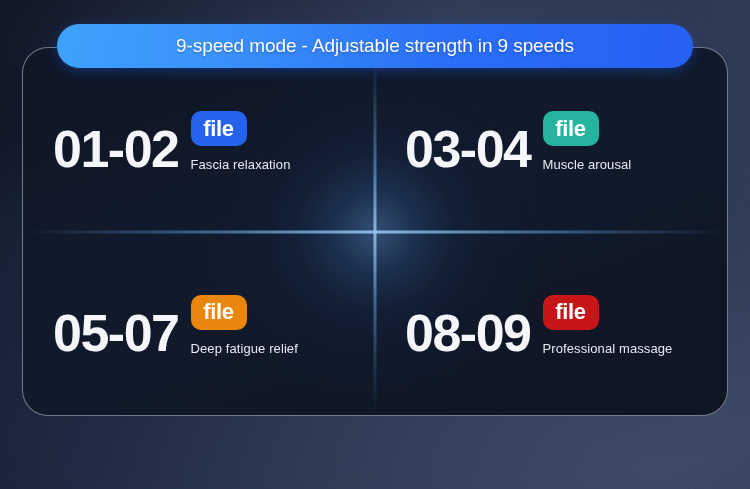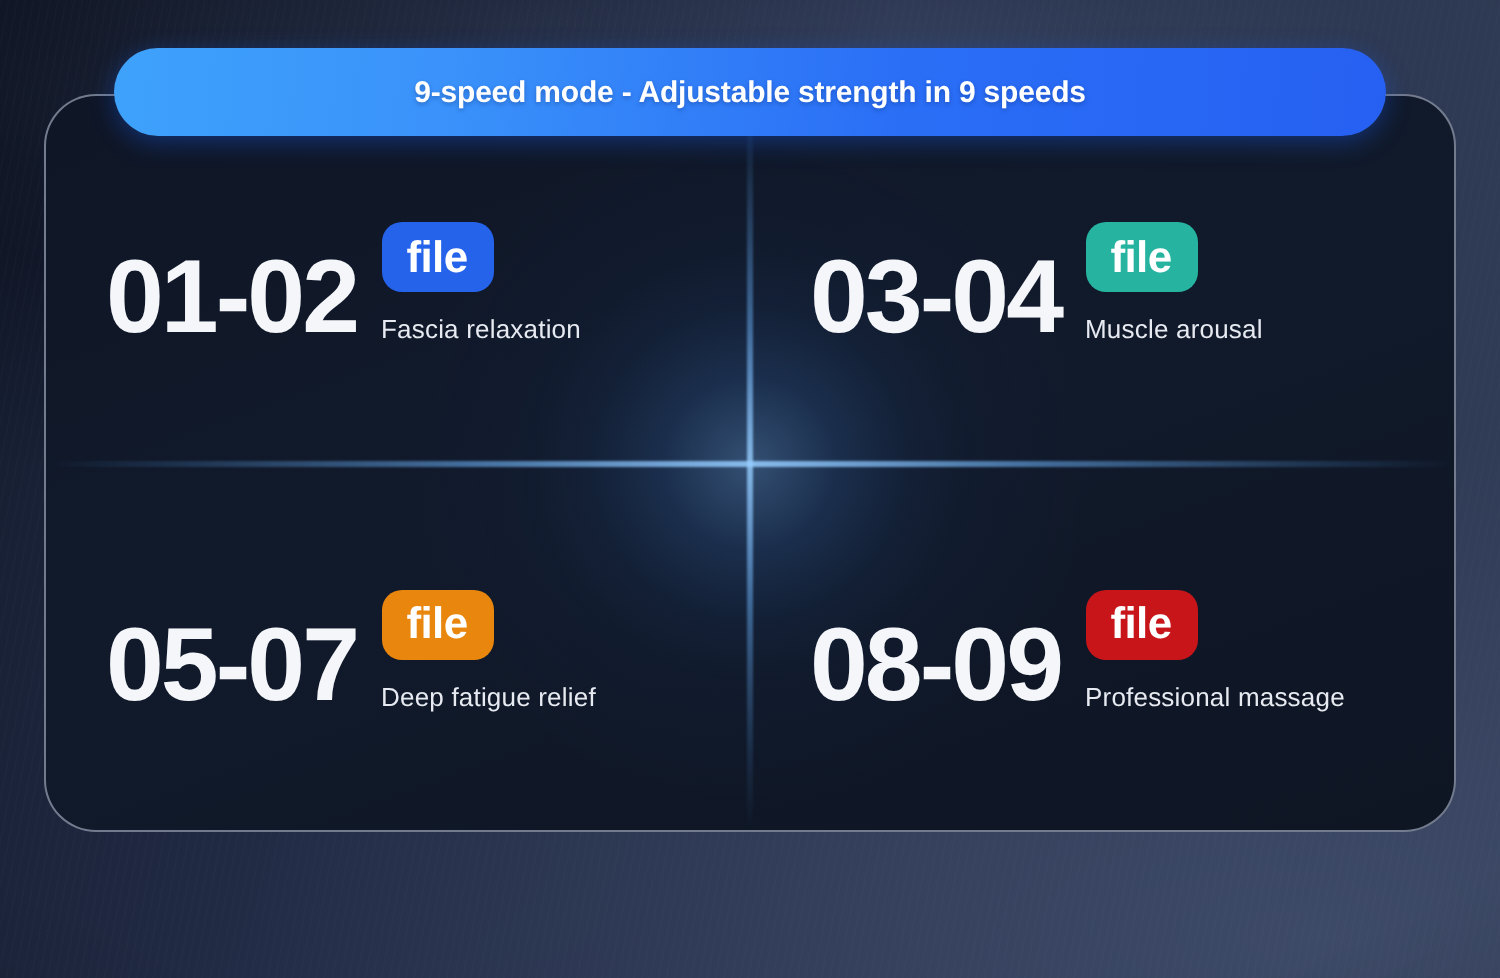--- a/index.html
+++ b/index.html
@@ -114,22 +114,22 @@
     border-radius: 22px;
     background: linear-gradient(95deg, #3ea2fb 0%, #3a92fa 26%, #2a6ef6 62%, #2660f2 100%);
     box-shadow: 0 3px 12px rgba(24,86,220,0.42);
     display: flex;
     align-items: center;
     justify-content: center;
     z-index: 5;
   }
   .banner-text {
     color: #ffffff;
-    font-size: 15px;
-    font-weight: bold;
+    font-size: 19px;
+    font-weight: normal;
     letter-spacing: -0.1px;
     white-space: nowrap;
     text-shadow: 0 1px 2px rgba(12,40,110,0.35);
   }
 
   
   .grid {
     position: absolute;
     inset: 0;
     display: grid;

